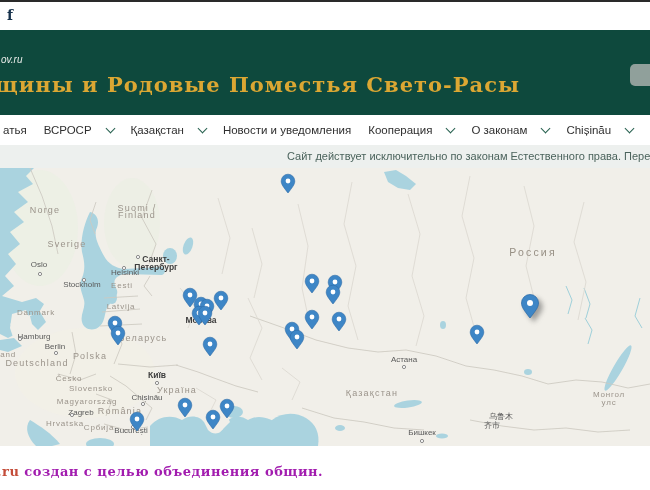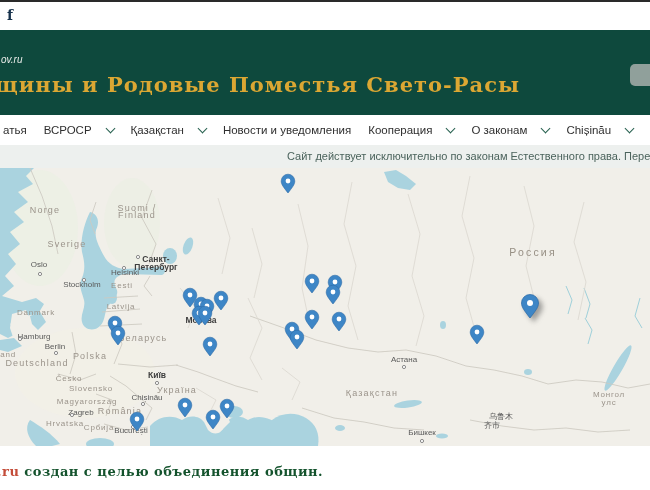--- a/index.html
+++ b/index.html
@@ -45,21 +45,21 @@
   .major{font-size:8.5px;font-weight:bold;fill:#3e3e3e;letter-spacing:0;}
   .dot{fill:#fff;stroke:#8a8a8a;stroke-width:1;}
   .pin{cursor:pointer;}
   .pin-big{filter:drop-shadow(3px 3px 2px rgba(60,60,60,.45));}
 
   
   .footer{position:absolute;left:0;top:446px;width:650px;height:44px;background:#fff;}
   .ftext{position:absolute;left:-3px;top:18px;font-family:"DejaVu Serif",serif;font-weight:bold;
          font-size:13px;letter-spacing:.5px;white-space:nowrap;}
   .f-red{color:#c44d3a;}
-  .f-teal{color:#14532d;}
+  .f-teal{color:#a21caf;}
 </style>
 </head>
 <body>
 
 <div class="topbar">
   <span class="fb">f</span>
 </div>
 
 <div class="header">
   <div class="domain">ov.ru</div>

